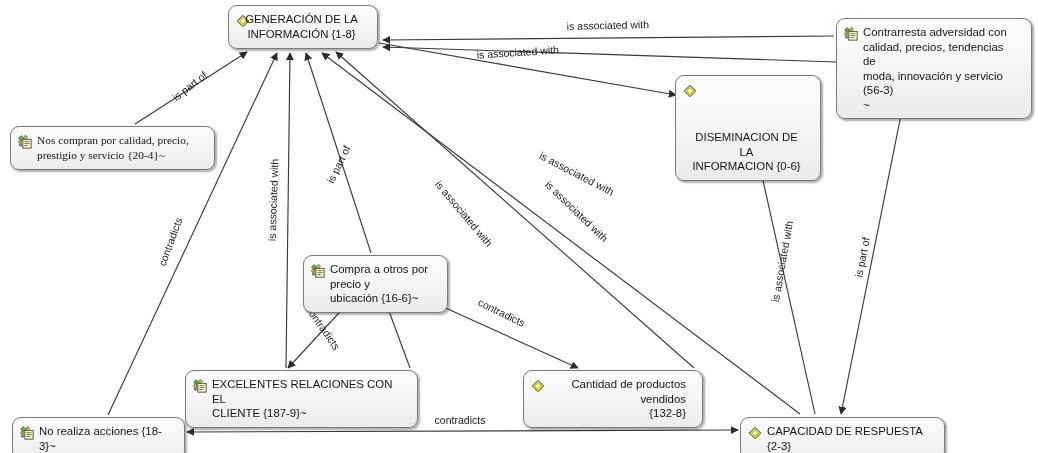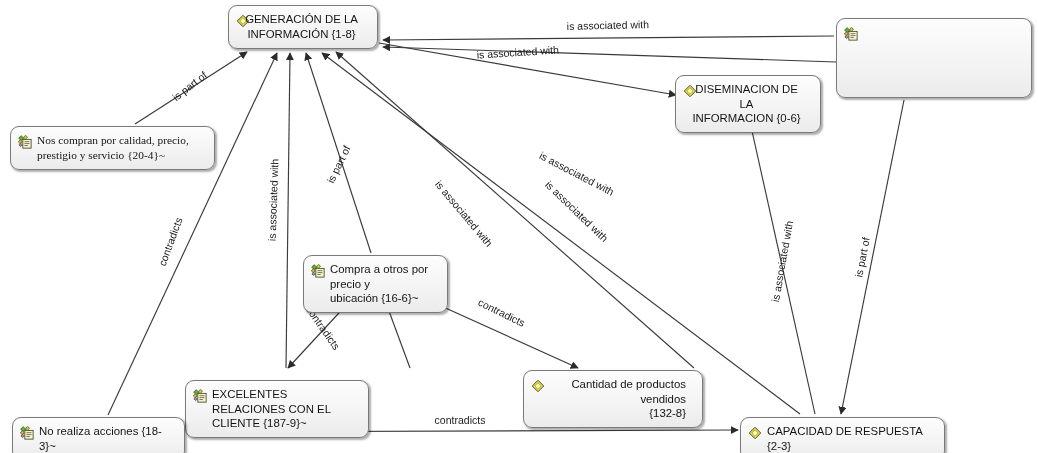--- a/index.html
+++ b/index.html
@@ -128,29 +128,33 @@
             <rect x="5.5" y="5" width="9.5" height="10" fill="#f6f2d2" stroke="#4a4a2a" stroke-width="1"></rect>
             <line x1="7.4" y1="7.6" x2="13.1" y2="7.6" stroke="#5a5a3a" stroke-width="0.9"></line>
             <line x1="7.4" y1="9.8" x2="13.1" y2="9.8" stroke="#5a5a3a" stroke-width="0.9"></line>
             <line x1="7.4" y1="12" x2="11.2" y2="12" stroke="#5a5a3a" stroke-width="0.9"></line>
             <polygon points="3.6,0.8 6.6,3.6 3.6,6.4 0.7,3.6" fill="#5fae3f" stroke="#24471a" stroke-width="0.8"></polygon>
             <polygon points="8.6,0.4 10.9,2.6 8.6,4.8 6.3,2.6" fill="#c8cf3a" stroke="#4a4e16" stroke-width="0.8"></polygon>
             <polygon points="2.6,5.6 4.9,7.8 2.6,10 0.3,7.8" fill="#d9b63a" stroke="#574512" stroke-width="0.8"></polygon>
             <polygon points="3.0,9.4 5.0,11.3 3.0,13.2 1.0,11.3" fill="#9a9a9a" stroke="#3c3c3c" stroke-width="0.8"></polygon>
           </svg>
         </span>
+        <span class="node-label">Contrarresta adversidad con
+calidad, precios, tendencias de
+moda, innovación y servicio (56-3)
+~</span>
       </div>
       <div class="node" style="left: 675px; top: 75px; width: 146px; min-height: 44px; justify-content: flex-start;">
         <span style="flex: 0 0 auto; width: 15px; height: 15px; margin-top: 1px;">
           <svg class="node-icon" viewBox="0 0 16 16" xmlns="http://www.w3.org/2000/svg">
             <polygon points="8,1.5 14.5,8 8,14.5 1.5,8" fill="#f5ee3c" stroke="#3b3b3b" stroke-width="1.1"></polygon>
             <polygon points="8,4.2 11.8,8 8,11.8 4.2,8" fill="#fffbb0" stroke="#6a6a20" stroke-width="0.7"></polygon>
           </svg>
         </span>
-        <span class="node-label" style="text-align: center; width: 100%; margin-left: -13px;">DISEMINACION DE LA
+        <span class="node-label" style="text-align: center; width: 100%; margin-left: -13px; margin-top: 48px;">DISEMINACION DE LA
 INFORMACION {0-6}</span>
       </div>
       <div class="node" style="left: 10px; top: 126px; width: 205px; min-height: 44px; font-family: Liberation Serif, serif;">
         <span style="flex: 0 0 auto; width: 15px; height: 15px; margin-top: 1px;">
           <svg class="node-icon" viewBox="0 0 16 16" xmlns="http://www.w3.org/2000/svg">
             <rect x="5.5" y="5" width="9.5" height="10" fill="#f6f2d2" stroke="#4a4a2a" stroke-width="1"></rect>
             <line x1="7.4" y1="7.6" x2="13.1" y2="7.6" stroke="#5a5a3a" stroke-width="0.9"></line>
             <line x1="7.4" y1="9.8" x2="13.1" y2="9.8" stroke="#5a5a3a" stroke-width="0.9"></line>
             <line x1="7.4" y1="12" x2="11.2" y2="12" stroke="#5a5a3a" stroke-width="0.9"></line>
             <polygon points="3.6,0.8 6.6,3.6 3.6,6.4 0.7,3.6" fill="#5fae3f" stroke="#24471a" stroke-width="0.8"></polygon>
@@ -171,21 +175,21 @@
             <line x1="7.4" y1="12" x2="11.2" y2="12" stroke="#5a5a3a" stroke-width="0.9"></line>
             <polygon points="3.6,0.8 6.6,3.6 3.6,6.4 0.7,3.6" fill="#5fae3f" stroke="#24471a" stroke-width="0.8"></polygon>
             <polygon points="8.6,0.4 10.9,2.6 8.6,4.8 6.3,2.6" fill="#c8cf3a" stroke="#4a4e16" stroke-width="0.8"></polygon>
             <polygon points="2.6,5.6 4.9,7.8 2.6,10 0.3,7.8" fill="#d9b63a" stroke="#574512" stroke-width="0.8"></polygon>
             <polygon points="3.0,9.4 5.0,11.3 3.0,13.2 1.0,11.3" fill="#9a9a9a" stroke="#3c3c3c" stroke-width="0.8"></polygon>
           </svg>
         </span>
         <span class="node-label">Compra a otros por precio y
 ubicación {16-6}~</span>
       </div>
-      <div class="node" style="left: 185px; top: 380px; width: 184px; min-height: 44px;">
+      <div class="node" style="left: 185px; top: 370px; width: 233px; min-height: 44px;">
         <span style="flex: 0 0 auto; width: 15px; height: 15px; margin-top: 1px;">
           <svg class="node-icon" viewBox="0 0 16 16" xmlns="http://www.w3.org/2000/svg">
             <rect x="5.5" y="5" width="9.5" height="10" fill="#f6f2d2" stroke="#4a4a2a" stroke-width="1"></rect>
             <line x1="7.4" y1="7.6" x2="13.1" y2="7.6" stroke="#5a5a3a" stroke-width="0.9"></line>
             <line x1="7.4" y1="9.8" x2="13.1" y2="9.8" stroke="#5a5a3a" stroke-width="0.9"></line>
             <line x1="7.4" y1="12" x2="11.2" y2="12" stroke="#5a5a3a" stroke-width="0.9"></line>
             <polygon points="3.6,0.8 6.6,3.6 3.6,6.4 0.7,3.6" fill="#5fae3f" stroke="#24471a" stroke-width="0.8"></polygon>
             <polygon points="8.6,0.4 10.9,2.6 8.6,4.8 6.3,2.6" fill="#c8cf3a" stroke="#4a4e16" stroke-width="0.8"></polygon>
             <polygon points="2.6,5.6 4.9,7.8 2.6,10 0.3,7.8" fill="#d9b63a" stroke="#574512" stroke-width="0.8"></polygon>
             <polygon points="3.0,9.4 5.0,11.3 3.0,13.2 1.0,11.3" fill="#9a9a9a" stroke="#3c3c3c" stroke-width="0.8"></polygon>

